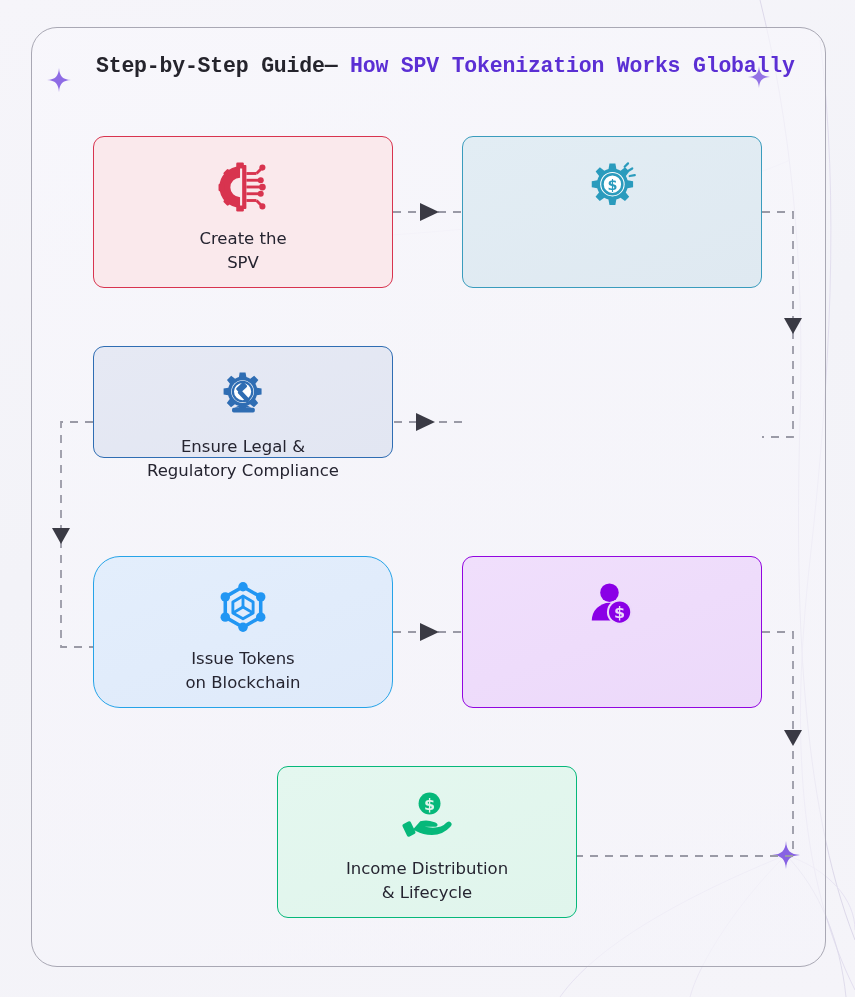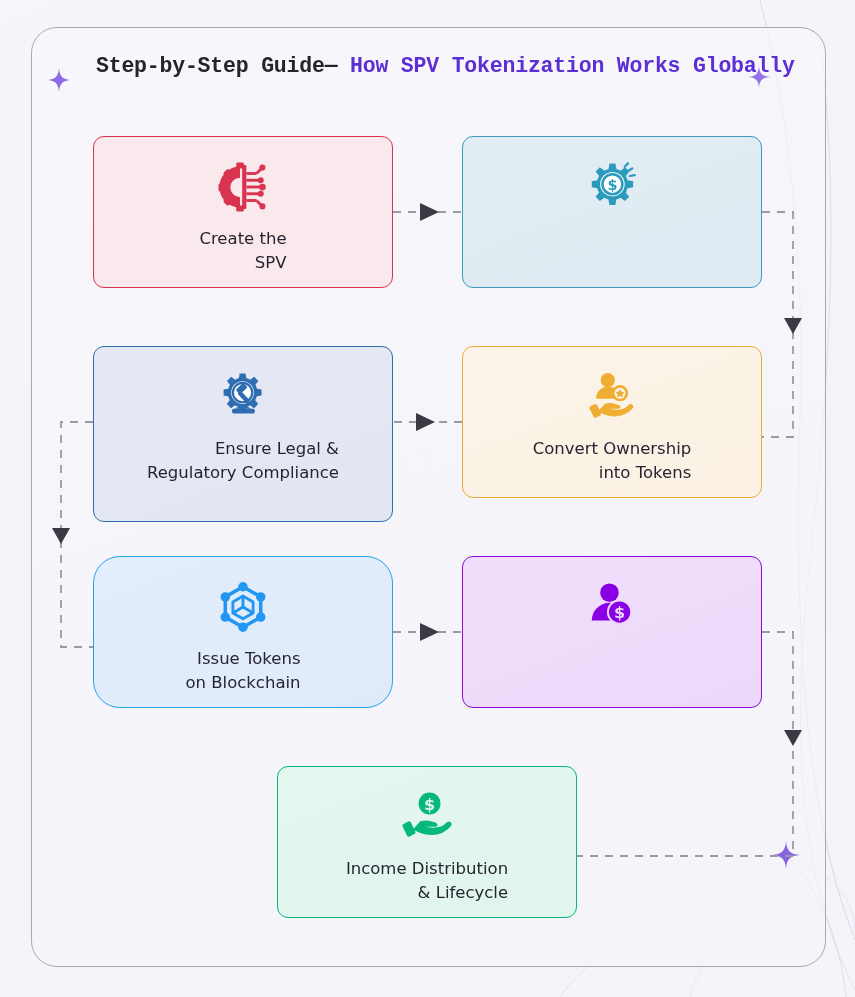--- a/index.html
+++ b/index.html
@@ -61,21 +61,21 @@
     justify-content:flex-start;
     padding-top:22px;
   }
   .card .icon {
     width:56px; height:56px;
     display:flex; align-items:center; justify-content:center;
     margin-bottom:12px;
   }
   .card .icon svg { display:block; }
   .card .label {
-    text-align:right;
+    text-align:center;
     font-size:16.5px;
     line-height:1.47;
     color:#252430;
     font-family:"DejaVu Sans", sans-serif;
     padding:0 10px;
     white-space:pre-line;
   }
 </style>
 </head>
 <body>
@@ -179,57 +179,40 @@
         <text x="32.5" y="35.6" font-family="DejaVu Sans, sans-serif" font-size="17" font-weight="bold" fill="#2a9bbd" text-anchor="middle">$</text>
         <g stroke="#2a9bbd" stroke-width="2.6" stroke-linecap="round">
           <line x1="47" y1="8" x2="51" y2="4"></line>
           <line x1="51" y1="13" x2="56" y2="10"></line>
           <line x1="53" y1="19" x2="59" y2="18"></line>
         </g>
       </svg>
     </div>
   </div>
 
-  <div class="card" style="left:93px; top:346px; width:300px; height:176px; background:linear-gradient(160deg,#e6e9f4,#e2e6f2); border-color:#2f6db3;">
+  <div class="card" style="left:93px; top:346px; width:300px; height:112px; background:linear-gradient(160deg,#e6e9f4,#e2e6f2); border-color:#2f6db3;">
     <div class="icon">
       <svg width="54" height="54" viewBox="0 0 64 64">
         <g fill="#2f6db3">
           <path d="M28 4 h7 l1 5.6 a19 19 0 0 1 4.6 1.9 l4.6 -3.5 5 5 -3.5 4.6 a19 19 0 0 1 1.9 4.6 L54 23.2 v7 l-5.6 1 a19 19 0 0 1 -1.9 4.6 l3.5 4.6 -5 5 -4.6 -3.5 a19 19 0 0 1 -4.6 1.9 L35 49.3 h-7 l-1 -5.6 a19 19 0 0 1 -4.6 -1.9 l-4.6 3.5 -5 -5 3.5 -4.6 a19 19 0 0 1 -1.9 -4.6 L9 30.2 v-7 l5.6 -1 a19 19 0 0 1 1.9 -4.6 l-3.5 -4.6 5 -5 4.6 3.5 a19 19 0 0 1 4.6 -1.9 Z"></path>
         </g>
         <circle cx="31.5" cy="26.7" r="13.5" fill="#ffffff"></circle>
         <circle cx="31.5" cy="26.7" r="11.5" fill="none" stroke="#2f6db3" stroke-width="2.6"></circle>
         <g fill="#2f6db3">
           <rect x="24" y="18.5" width="12.5" height="7.5" rx="1.6" transform="rotate(-43 30 22)"></rect>
           <rect x="30" y="24" width="5.4" height="17" rx="1.6" transform="rotate(-43 32.5 32)"></rect>
           <rect x="19" y="46" width="27" height="5.5" rx="2"></rect>
           <path d="M22 46 q10 -7 20 0 Z"></path>
         </g>
       </svg>
     </div>
     <div class="label">Ensure Legal &amp;
 Regulatory Compliance</div>
   </div>
 
-  <div class="card" style="left:462px; top:346px; width:300px; height:152px; background:linear-gradient(160deg,#fcf4e8,#faf1e4); border-color:#eead36;">
-    <div class="icon">
-      <svg width="54" height="54" viewBox="0 0 64 64">
-        <g fill="#f0ad33">
-          <circle cx="27" cy="12" r="8.4"></circle>
-          <path d="M13 34 a14.5 14.5 0 0 1 29 0 Z"></path>
-          <circle cx="41.5" cy="27.5" r="9.6" fill="#f0ad33"></circle>
-          <circle cx="41.5" cy="27.5" r="6.6" fill="#faf1e4"></circle>
-          <path d="M41.5 22.5 l1.6 3.3 3.6 0.5 -2.6 2.6 0.6 3.6 -3.2 -1.7 -3.2 1.7 0.6 -3.6 -2.6 -2.6 3.6 -0.5 Z" fill="#f0ad33"></path>
-          <path d="M24 40 q8 -2 14 1 q4 1 4 3 q0 2 -4 2 h-10 l9 1 q10 0 14 -5 q3 -3 5.5 -0.5 q2 2 -0.5 4.5 q-8 9 -20 9 q-10 0 -17 -4 l-4 -2 Z"></path>
-          <rect x="7" y="41" width="10" height="15" rx="2.4" transform="rotate(-28 12 48)"></rect>
-        </g>
-      </svg>
-    </div>
-    <div class="label">Convert Ownership
-into Tokens</div>
-  </div>
 
   <div class="card" style="left:93px; top:556px; width:300px; height:152px; background:linear-gradient(160deg,#e3eefc,#dfeafa); border-color:#26a3e8;border-radius:27px;">
     <div class="icon">
       <svg width="54" height="54" viewBox="0 0 64 64">
         <g stroke="#2196f3" stroke-width="4.2" fill="none" stroke-linejoin="round">
           <polygon points="32,8 53,20 53,44 32,56 11,44 11,20"></polygon>
         </g>
         <g fill="#2196f3">
           <circle cx="32" cy="8" r="5.6"></circle>
           <circle cx="53" cy="20" r="5.6"></circle>

